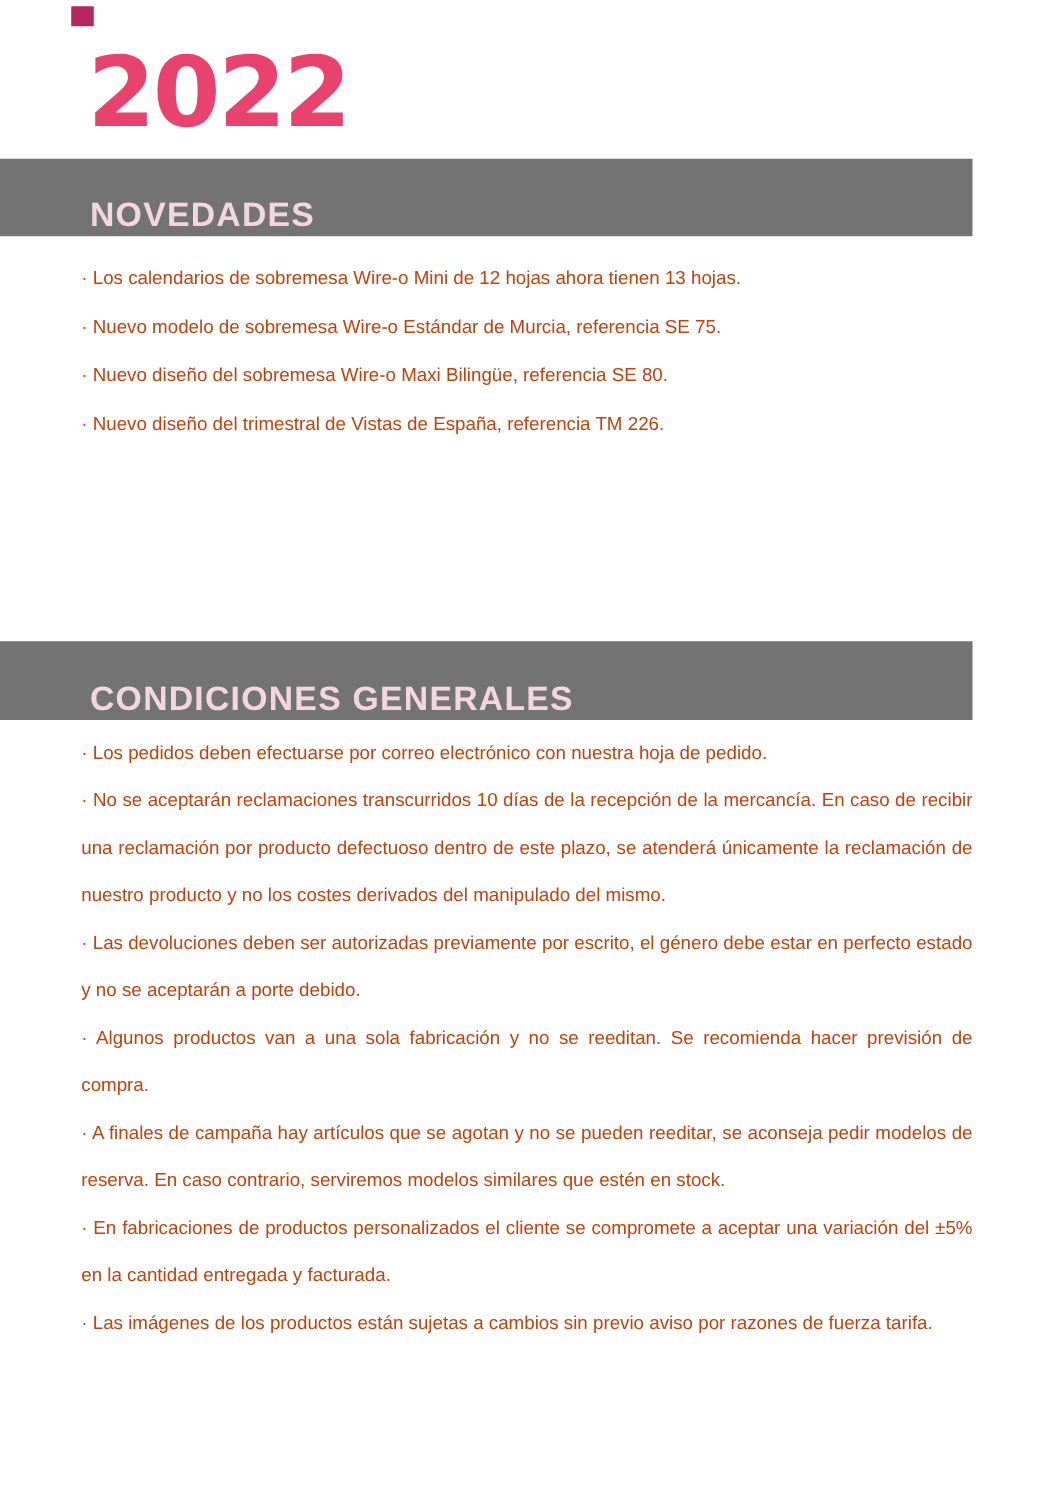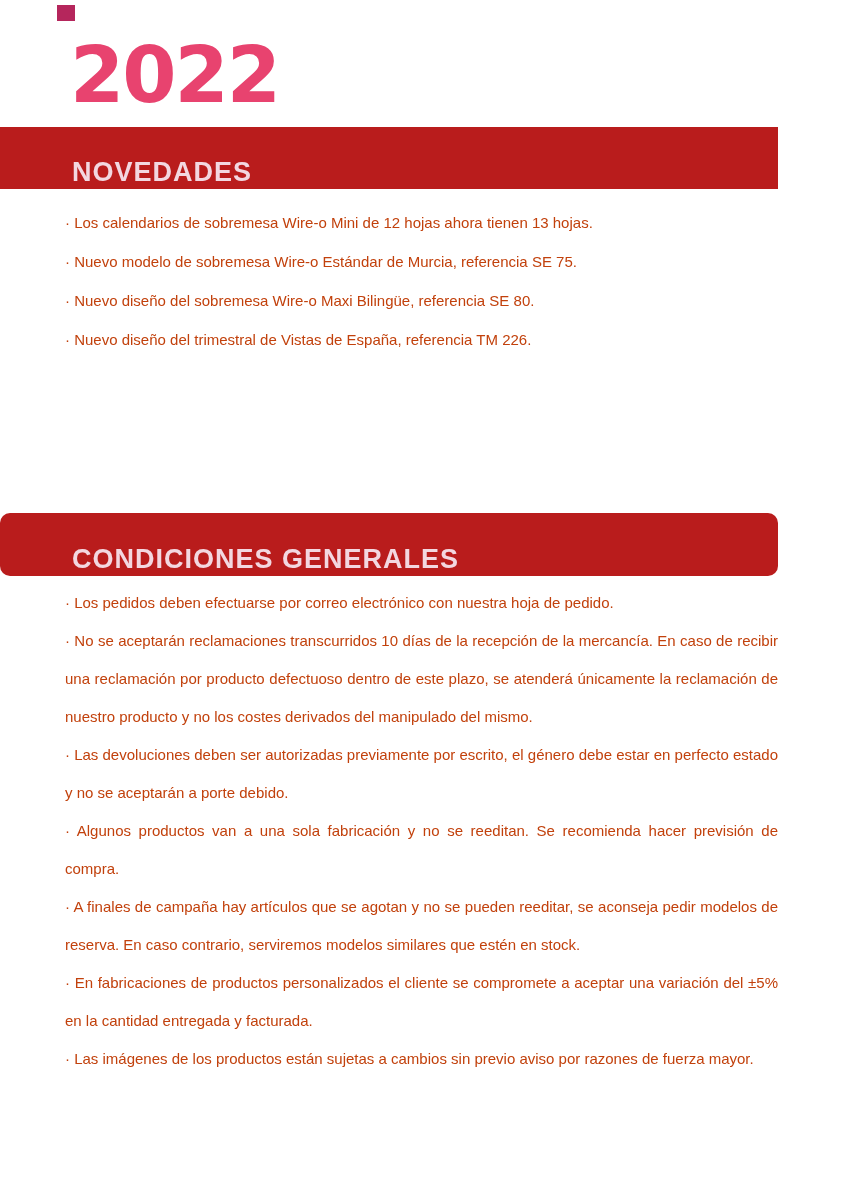--- a/index.html
+++ b/index.html
@@ -31,24 +31,24 @@
     line-height: 1;
     font-weight: 800;
     letter-spacing: -2px;
     color: #e8436f;
     font-family: "DejaVu Sans", "Liberation Sans", sans-serif;
   }
   .banner {
     position: absolute;
     left: 0;
     width: 778px;
-    background: #b91c1c;
+    background: #737373;
   }
   .banner-1 { top: 127px; height: 62px; }
-  .banner-2 { top: 513px; height: 63px; border-radius: 10px; }
+  .banner-2 { top: 513px; height: 63px; }
   .banner .section-title {
     position: absolute;
     left: 72px;
     bottom: 3px;
     font-size: 27px;
     line-height: 1;
     font-weight: bold;
     letter-spacing: 1px;
     color: #f3d7e0;
   }
@@ -92,16 +92,16 @@
     <span class="section-title">CONDICIONES GENERALES</span>
   </div>
 
   <div class="list list-2">
     <p>· Los pedidos deben efectuarse por correo electrónico con nuestra hoja de pedido.</p>
     <p>· No se aceptarán reclamaciones transcurridos 10 días de la recepción de la mercancía. En caso de recibir una reclamación por producto defectuoso dentro de este plazo, se atenderá únicamente la reclamación de nuestro producto y no los costes derivados del manipulado del mismo.</p>
     <p>· Las devoluciones deben ser autorizadas previamente por escrito,  el género debe estar en perfecto estado y no se aceptarán a porte debido.</p>
     <p>· Algunos productos van a una sola fabricación y no se reeditan. Se recomienda hacer previsión de compra.</p>
     <p>· A finales de campaña hay artículos que se agotan y no se pueden reeditar, se aconseja pedir modelos de reserva. En caso contrario, serviremos modelos similares que estén en stock.</p>
     <p>· En fabricaciones de productos personalizados el cliente se compromete a aceptar una variación del ±5% en la cantidad entregada y facturada.</p>
-    <p>· Las imágenes de los productos están sujetas a cambios sin previo aviso por razones de fuerza mayor.</p>
+    <p>· Las imágenes de los productos están sujetas a cambios sin previo aviso por razones de fuerza tarifa.</p>
   </div>
 
 </div>
 
 </body></html>

